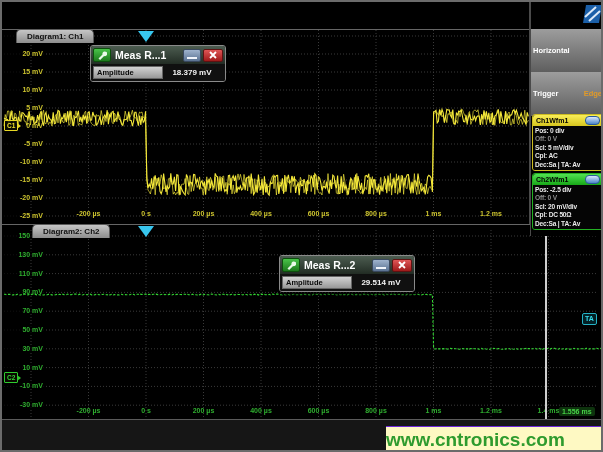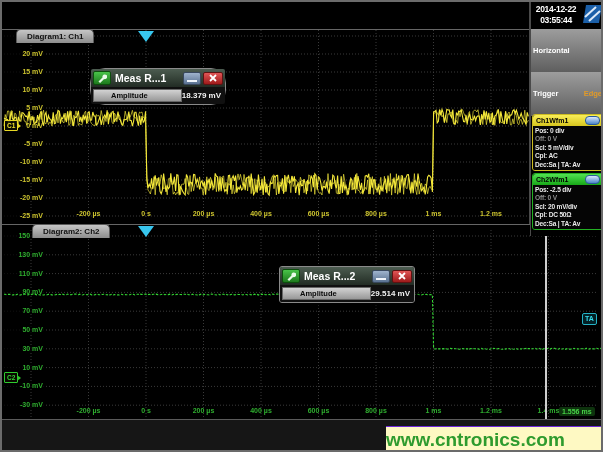--- a/index.html
+++ b/index.html
@@ -33,21 +33,21 @@
         background:linear-gradient(#4c5c50,#222c24);border-radius:2px 2px 0 0;}
   .meas-title-text{flex:1;color:#fff;font:bold 10.5px "Liberation Sans",sans-serif;padding-left:2px;white-space:nowrap;}
   .wrench-btn{width:16px;height:12px;border-radius:2px;border:1px solid #0c4f0c;
         background:linear-gradient(#49c349,#1d7a1d);display:flex;align-items:center;justify-content:center;}
   .min-btn{width:16px;height:11px;border-radius:2px;border:1px solid #39485e;
         background:linear-gradient(#9fb3cd,#5a7292);position:relative;}
   .min-btn:after{content:"";position:absolute;left:3px;right:3px;bottom:2px;height:2px;background:#f0f4fa;}
   .close-btn{width:18px;height:11px;border-radius:2px;border:1px solid #5e1212;
         background:linear-gradient(#e05656,#9e1a1a);display:flex;align-items:center;justify-content:center;}
   .meas-row{display:flex;align-items:center;height:15px;padding:1px 2px;background:#101010;border-radius:0 0 2px 2px;}
-  .meas-param{width:62px;height:11px;line-height:11px;padding:0 17px;background:linear-gradient(#d2d2d2,#989898);
+  .meas-param{width:62px;height:11px;line-height:11px;padding:0 3px;background:linear-gradient(#d2d2d2,#989898);
         border:1px solid #666;color:#0a0a0a;font:bold 7.5px/11px "Liberation Sans",sans-serif;}
   .meas-value{flex:1;text-align:center;color:#f2f2f2;font:bold 8px "Liberation Sans",sans-serif;padding-right:2px;white-space:nowrap;}
   
   .sb{position:absolute;left:528px;top:0;width:73px;height:234px;background:#000;z-index:4;border-left:1px solid #4a4a4a;}
   .dtblock{position:absolute;left:0;top:2px;width:50px;text-align:center;color:#fff;
         font:bold 8.5px/11px "Liberation Sans",sans-serif;letter-spacing:-0.3px;}
   .logo{position:absolute;left:52px;top:3px;width:19px;height:18px;}
   .sbp{position:absolute;left:0;width:73px;}
   .sbp-h{height:10px;background:linear-gradient(#9d9d9d,#5d5d5d);display:flex;justify-content:space-between;
         padding:17px 2px;color:#fff;font:bold 7.5px/10px "Liberation Sans",sans-serif;}
@@ -170,21 +170,21 @@
     </svg>
 
   <div class="sepline" style="left:0;top:27px;width:603px;"></div>
   <div class="sepline" style="left:0;top:222px;width:528px;"></div>
   <div class="sepline" style="left:527px;top:0;width:1px;height:222px;background:#4a4a4a;"></div>
 
   <div class="tab" style="left:14px;top:27px;">Diagram1: Ch1</div>
   <div class="trig" style="left:136px;top:29px;"></div>
   <div class="chantag c1">C1</div>
 
-  <div class="meas" style="left:88px;top:66px;border-radius:15px;">
+  <div class="meas" style="left:88px;top:43px;">
     <div class="meas-title">
       <span class="wrench-btn">
         <svg width="10" height="10" viewBox="0 0 10 10">
           <path d="M1.5 8.5 L5.5 4.5 a2.4 2.4 0 1 1 1.6 1.6 L3.1 10 Z M8.6 2.2 L7 3.8 6.2 3 7.8 1.4 Z" fill="#eafaea"></path>
         </svg>
       </span>
       <span class="meas-title-text">Meas R...1</span>
       <span class="min-btn"></span>
       <span class="close-btn">
         <svg width="8" height="8" viewBox="0 0 8 8">
@@ -198,21 +198,21 @@
     </div>
   </div>
 
   <div class="tab" style="left:30px;top:222px;">Diagram2: Ch2</div>
   <div class="trig" style="left:136px;top:224px;"></div>
   <div class="chantag c2">C2</div>
   <div class="vcursor"></div>
   <div class="ta-badge">TA</div>
   <div class="pos-badge">1.556 ms</div>
 
-  <div class="meas" style="left:277px;top:264px;">
+  <div class="meas" style="left:277px;top:253px;">
     <div class="meas-title">
       <span class="wrench-btn">
         <svg width="10" height="10" viewBox="0 0 10 10">
           <path d="M1.5 8.5 L5.5 4.5 a2.4 2.4 0 1 1 1.6 1.6 L3.1 10 Z M8.6 2.2 L7 3.8 6.2 3 7.8 1.4 Z" fill="#eafaea"></path>
         </svg>
       </span>
       <span class="meas-title-text">Meas R...2</span>
       <span class="min-btn"></span>
       <span class="close-btn">
         <svg width="8" height="8" viewBox="0 0 8 8">
@@ -220,24 +220,20 @@
         </svg>
       </span>
     </div>
     <div class="meas-row">
       <span class="meas-param">Amplitude</span>
       <span class="meas-value">29.514 mV</span>
     </div>
   </div>
 
   <div class="sb">
-    <div class="dtblock">
-      <div>2014-12-22</div>
-      <div>03:55:44</div>
-    </div>
     <div class="logo">
       <svg width="19" height="18" viewBox="0 0 19 18">
         <polygon points="3,0 19,0 16,18 0,18" fill="#1b5fa8"></polygon>
         <path d="M2 12 L13 2 M6 16 L17 6" stroke="#dce9f7" stroke-width="2"></path>
       </svg>
     </div>
 
     <div class="sbp" style="top:27px;">
       <div class="sbp-h">
         <span>Horizontal</span>

